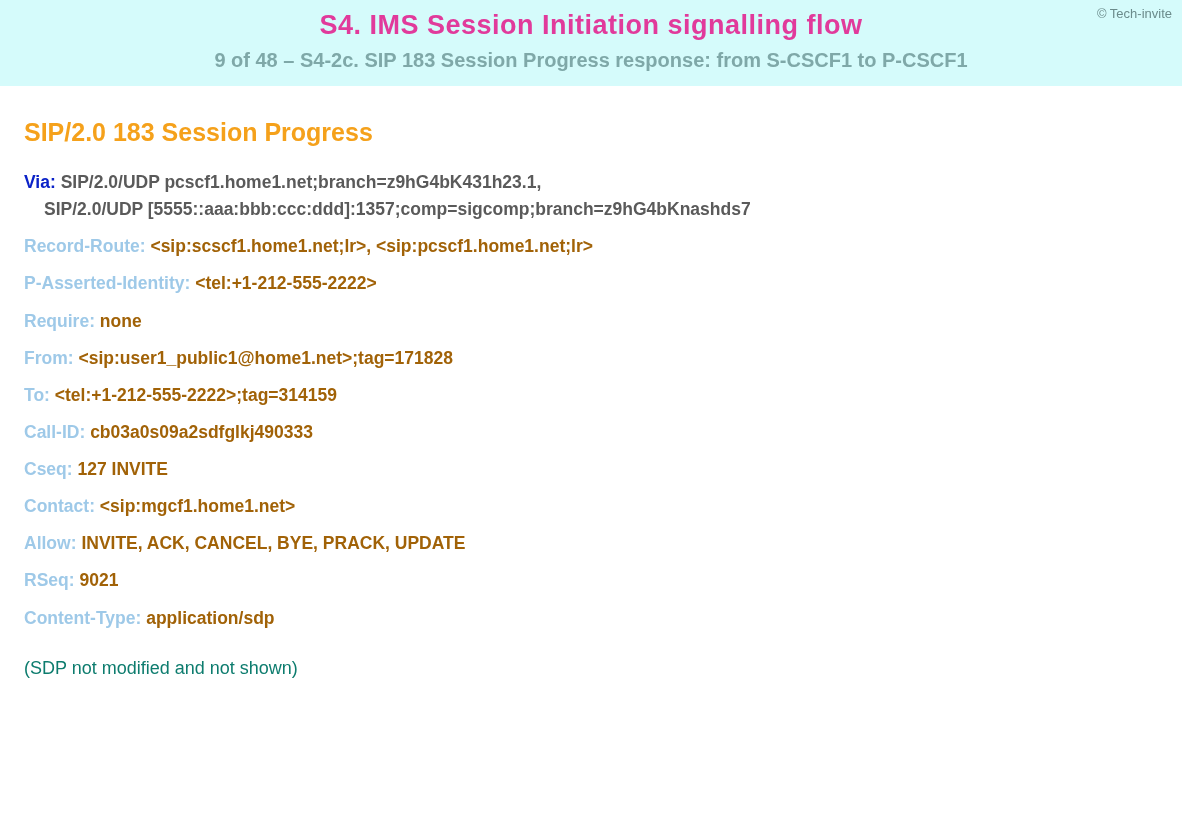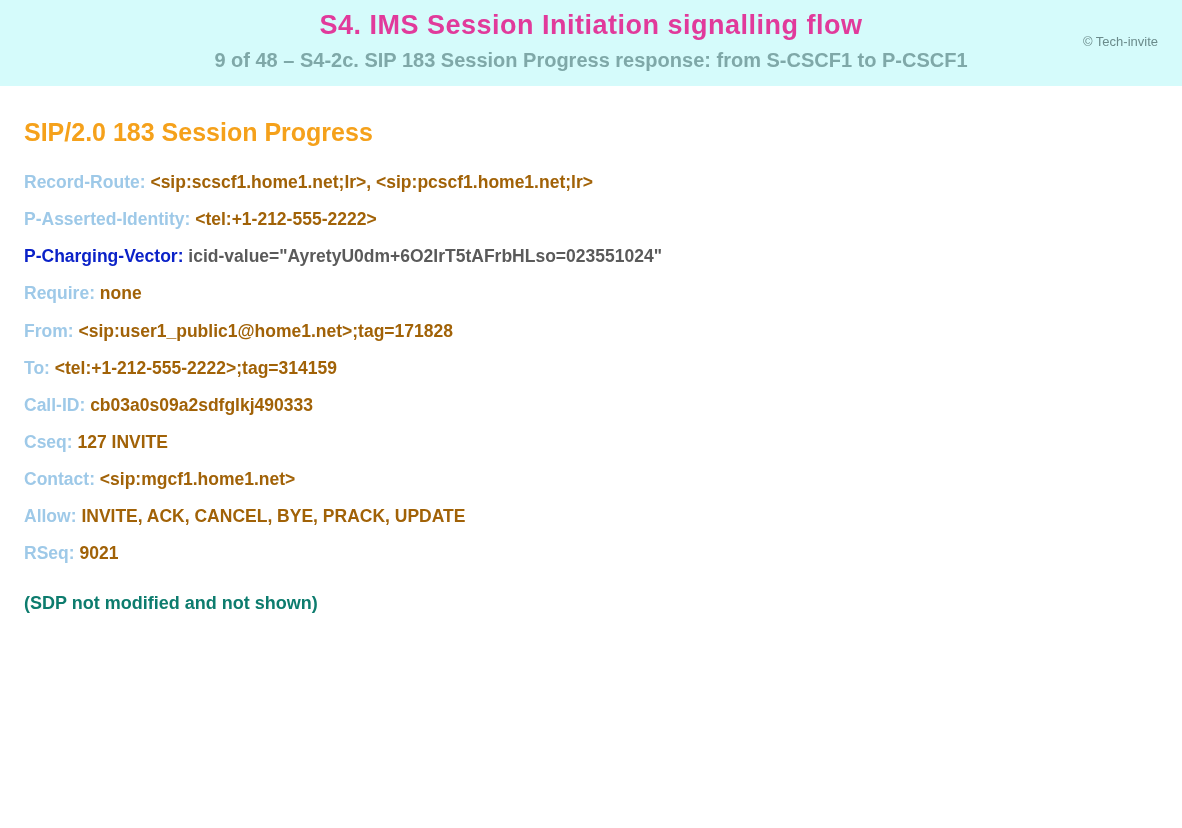--- a/index.html
+++ b/index.html
@@ -12,24 +12,23 @@
   }
   .banner {
     background: #d5fbfb;
     padding: 10px 16px 14px 16px;
     position: relative;
     text-align: center;
   }
   .copyright {
     position: absolute;
     top: 6px;
-    right: 24px;
+    right: 10px;
     font-size: 13px;
     color: #6b8b8b;
-    margin-top: 28px;
   }
   .banner-title {
     color: #e13a9b;
     font-size: 27px;
     font-weight: bold;
     font-family: Verdana, Arial, sans-serif;
     letter-spacing: 0.5px;
   }
   .banner-sub {
     margin-top: 8px;
@@ -58,41 +57,42 @@
   .hdr-line.faded .k { color: #9ec9e8; text-align: right; }
   .hdr-line.faded .v { color: #a16207; }
   .hdr-line .cont {
     display: inline-block;
     padding-left: 20px;
   }
   .sdp-note {
     margin-top: 26px;
     color: #0d7c6e;
     font-size: 18px;
-    font-weight: bold;
+    font-weight: normal;
   }
 </style>
 </head>
 <body>
 
 <div class="banner">
   <div class="copyright">© Tech-invite</div>
   <div class="banner-title">S4. IMS Session Initiation signalling flow</div>
   <div class="banner-sub">9 of 48 – S4-2c. SIP 183 Session Progress response: from S-CSCF1 to P-CSCF1</div>
 </div>
 
 <div class="content">
   <div class="status-line">SIP/2.0 183 Session Progress</div>
   <div id="headers">
+      <div class="hdr-line"><span class="k">Via</span><span class="k">: </span><span class="v">SIP/2.0/UDP pcscf1.home1.net;branch=z9hG4bK431h23.1,</span><br><span class="v cont">SIP/2.0/UDP [5555::aaa:bbb:ccc:ddd]:1357;comp=sigcomp;branch=z9hG4bKnashds7</span></div>
       <div class="hdr-line faded"><span class="k">Record-Route</span><span class="k">: </span><span class="v">&lt;sip:scscf1.home1.net;lr&gt;, &lt;sip:pcscf1.home1.net;lr&gt;</span></div>
       <div class="hdr-line faded"><span class="k">P-Asserted-Identity</span><span class="k">: </span><span class="v">&lt;tel:+1-212-555-2222&gt;</span></div>
-      <div class="hdr-line"><span class="k">P-Charging-Vector</span><span class="k">: </span><span class="v">icid-value="AyretyU0dm+6O2IrT5tAFrbHLso=023551024"</span></div>
       <div class="hdr-line faded"><span class="k">Require</span><span class="k">: </span><span class="v">none</span></div>
       <div class="hdr-line faded"><span class="k">From</span><span class="k">: </span><span class="v">&lt;sip:user1_public1@home1.net&gt;;tag=171828</span></div>
       <div class="hdr-line faded"><span class="k">To</span><span class="k">: </span><span class="v">&lt;tel:+1-212-555-2222&gt;;tag=314159</span></div>
       <div class="hdr-line faded"><span class="k">Call-ID</span><span class="k">: </span><span class="v">cb03a0s09a2sdfglkj490333</span></div>
       <div class="hdr-line faded"><span class="k">Cseq</span><span class="k">: </span><span class="v">127 INVITE</span></div>
       <div class="hdr-line faded"><span class="k">Contact</span><span class="k">: </span><span class="v">&lt;sip:mgcf1.home1.net&gt;</span></div>
       <div class="hdr-line faded"><span class="k">Allow</span><span class="k">: </span><span class="v">INVITE, ACK, CANCEL, BYE, PRACK, UPDATE</span></div>
       <div class="hdr-line faded"><span class="k">RSeq</span><span class="k">: </span><span class="v">9021</span></div>
+      <div class="hdr-line faded"><span class="k">Content-Type</span><span class="k">: </span><span class="v">application/sdp</span></div>
     </div>
   <div class="sdp-note">(SDP not modified and not shown)</div>
 </div>
 
 </body></html>

